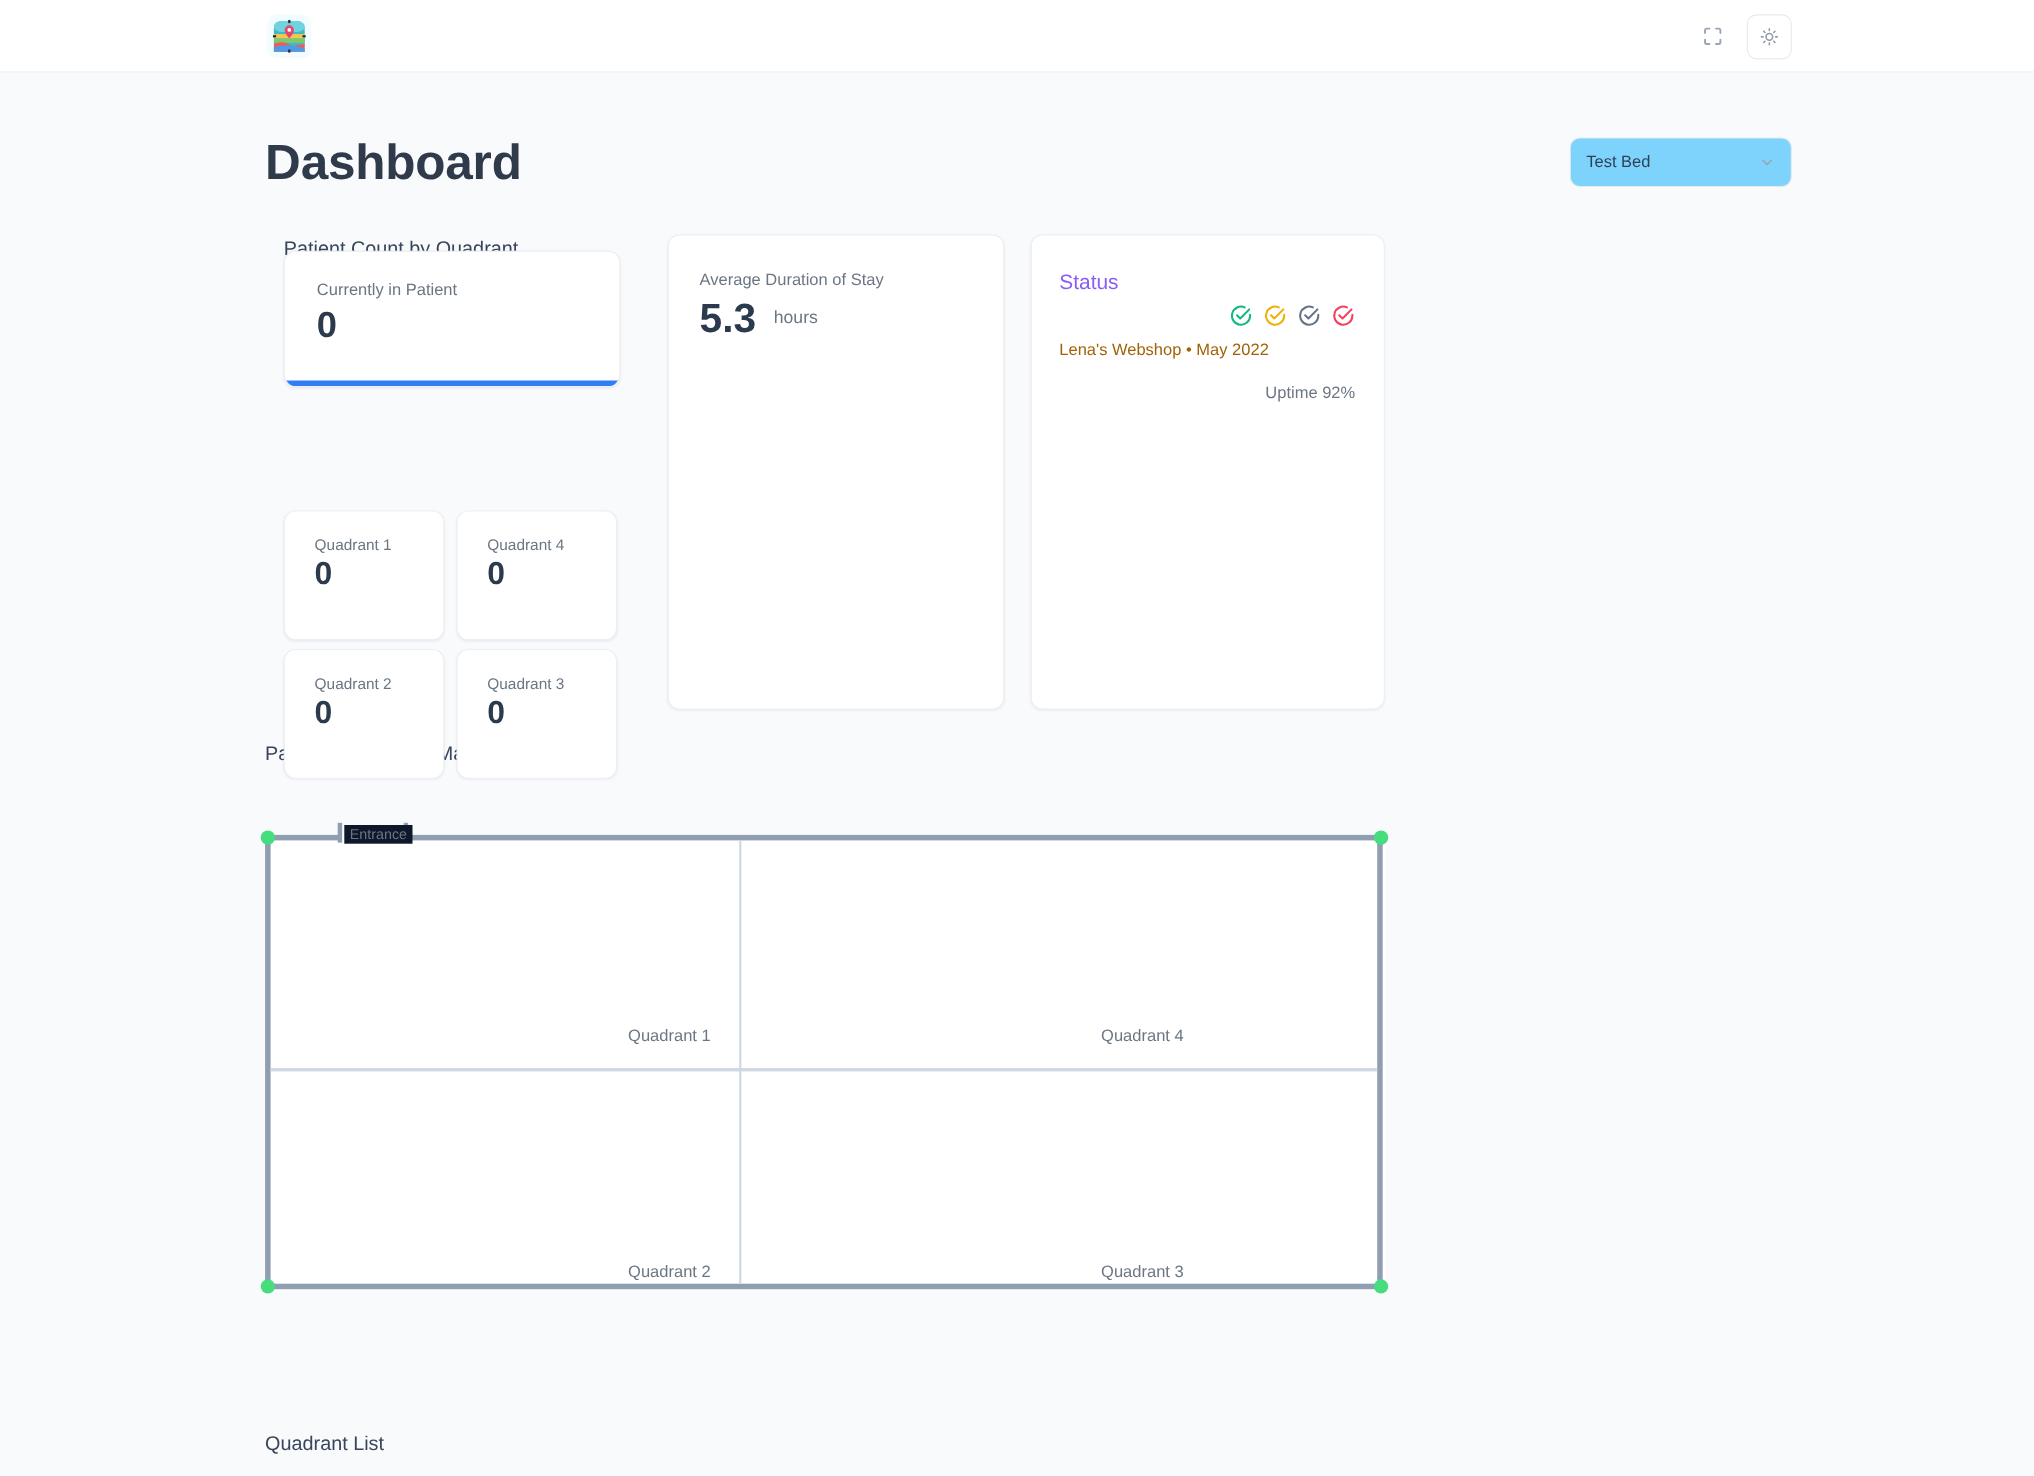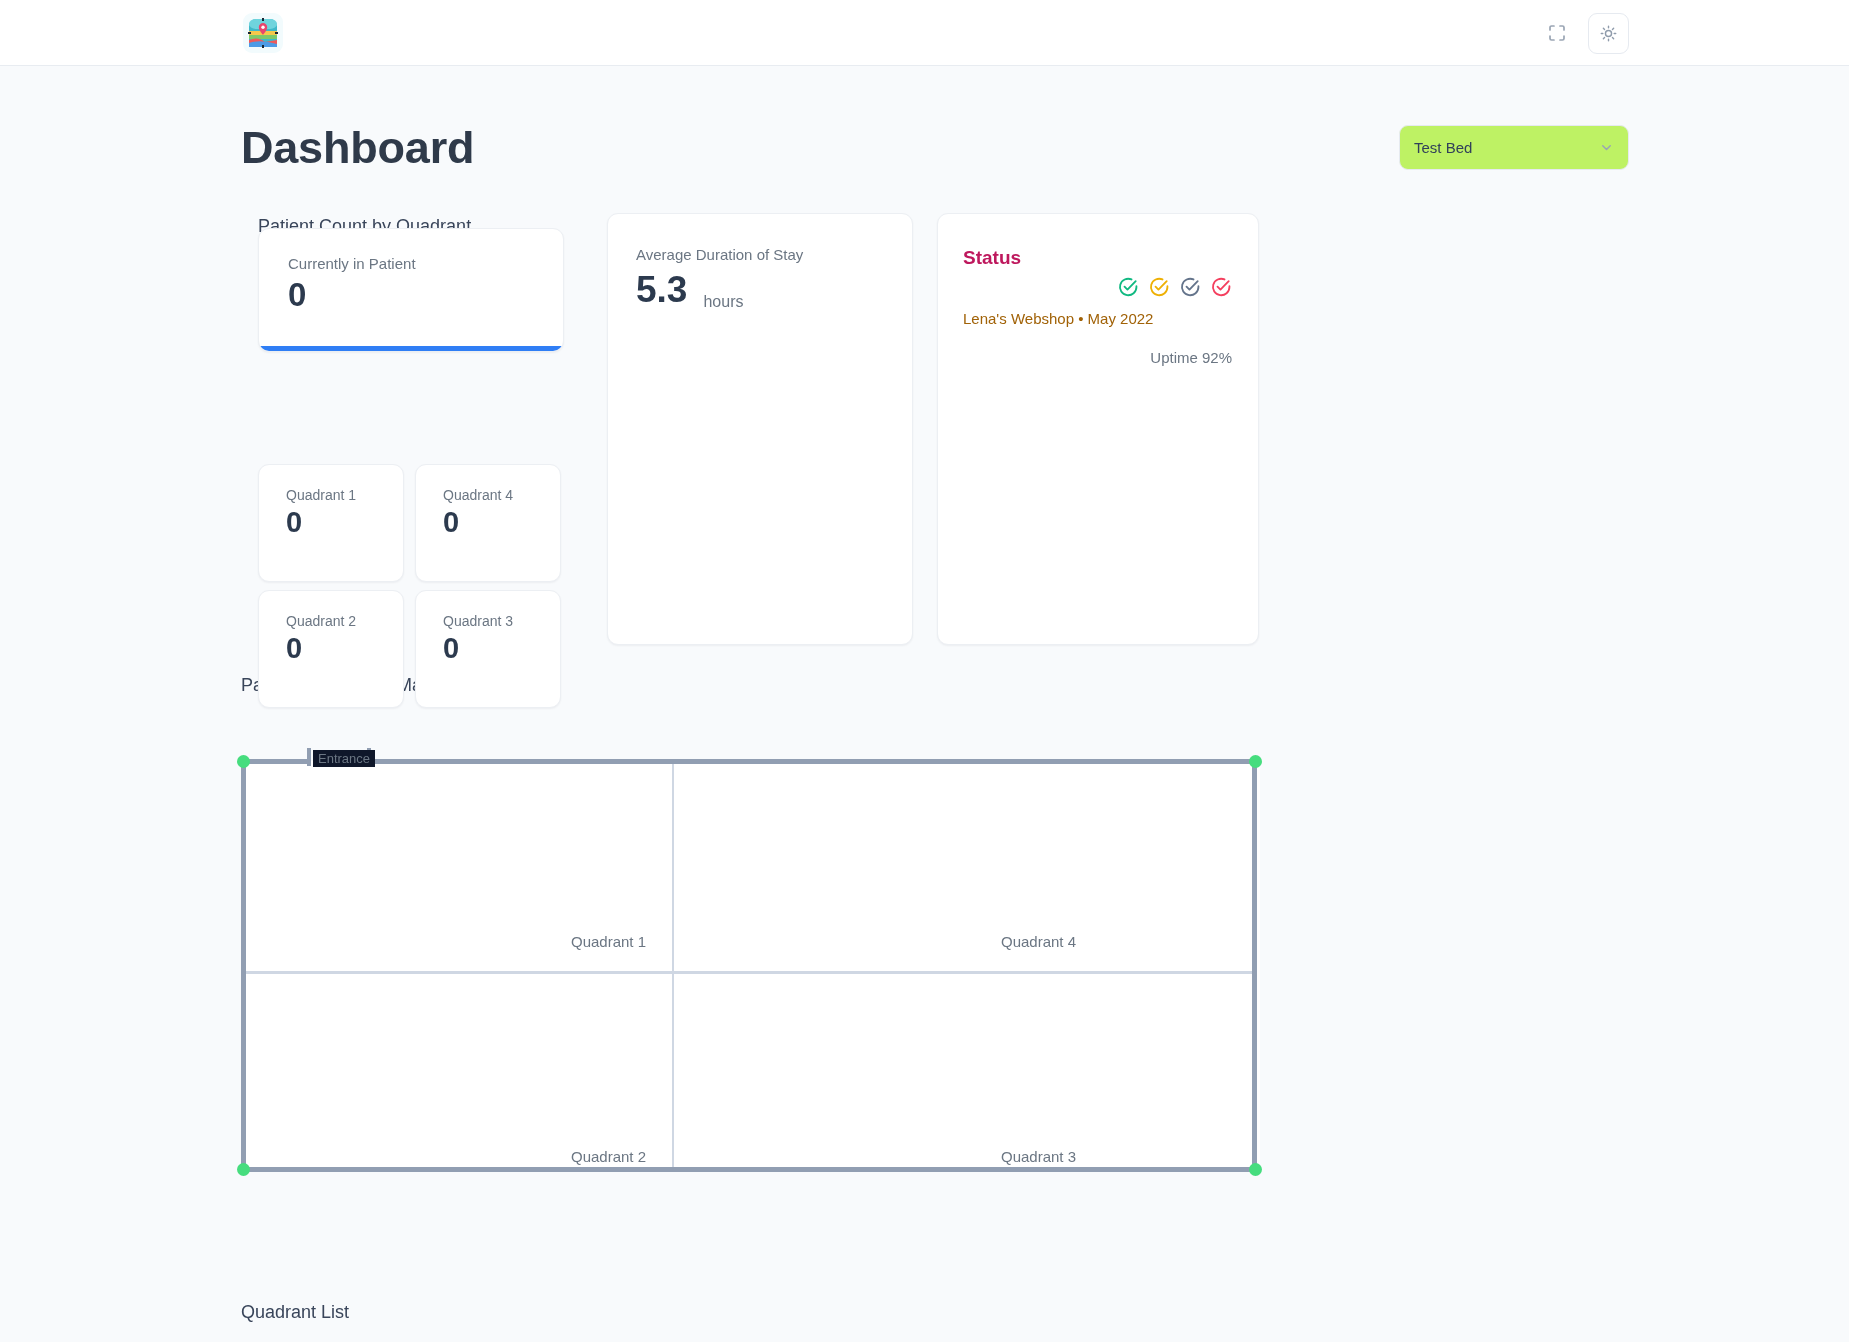--- a/index.html
+++ b/index.html
@@ -81,23 +81,23 @@
     font-weight: 700;
     color: #2e3a४7;
     color: #2f3a4a;
     letter-spacing: -0.2px;
   }
 
   .env-select {
     position: absolute;
     right: 220px;
     top: 59px;
-    width: 230px;
+    width: 202px;
     height: 45px;
-    background: #bef264;
+    background: #7dd3fc;
     border: 1px solid #e6eaf0;
     border-radius: 9px;
     display: flex;
     align-items: center;
     padding: 0 14px;
     cursor: pointer;
   }
   .env-select .label {
     font-size: 15px;
     color: #31405a;
@@ -166,21 +166,21 @@
   .quad-card .stat-value { font-size: 29px; margin-top: 3px; }
 
   
   #card-duration {
     left: 607px; top: 147px;
     width: 306px; height: 432px;
     padding: 32px 0 0 28px;
   }
   #card-duration .row {
     display: flex;
-    align-items: flex-end;
+    align-items: center;
     gap: 16px;
     margin-top: 6px;
   }
   #card-duration .big {
     font-size: 37px;
     font-weight: 700;
     color: #2c3a4e;
   }
   #card-duration .unit {
     font-size: 16px;
@@ -190,22 +190,22 @@
   
   #card-status {
     left: 937px; top: 147px;
     width: 322px; height: 432px;
     padding: 0;
   }
   #status-title {
     position: absolute;
     left: 25px; top: 33px;
     font-size: 19px;
-    color: #be185d;
-    font-weight: 700;
+    color: #8b5cf6;
+    font-weight: 400;
   }
   #status-icons {
     position: absolute;
     right: 26px; top: 62px;
     display: flex;
     gap: 9px;
   }
   #status-icons svg { display: block; }
   #status-meta {
     position: absolute;

